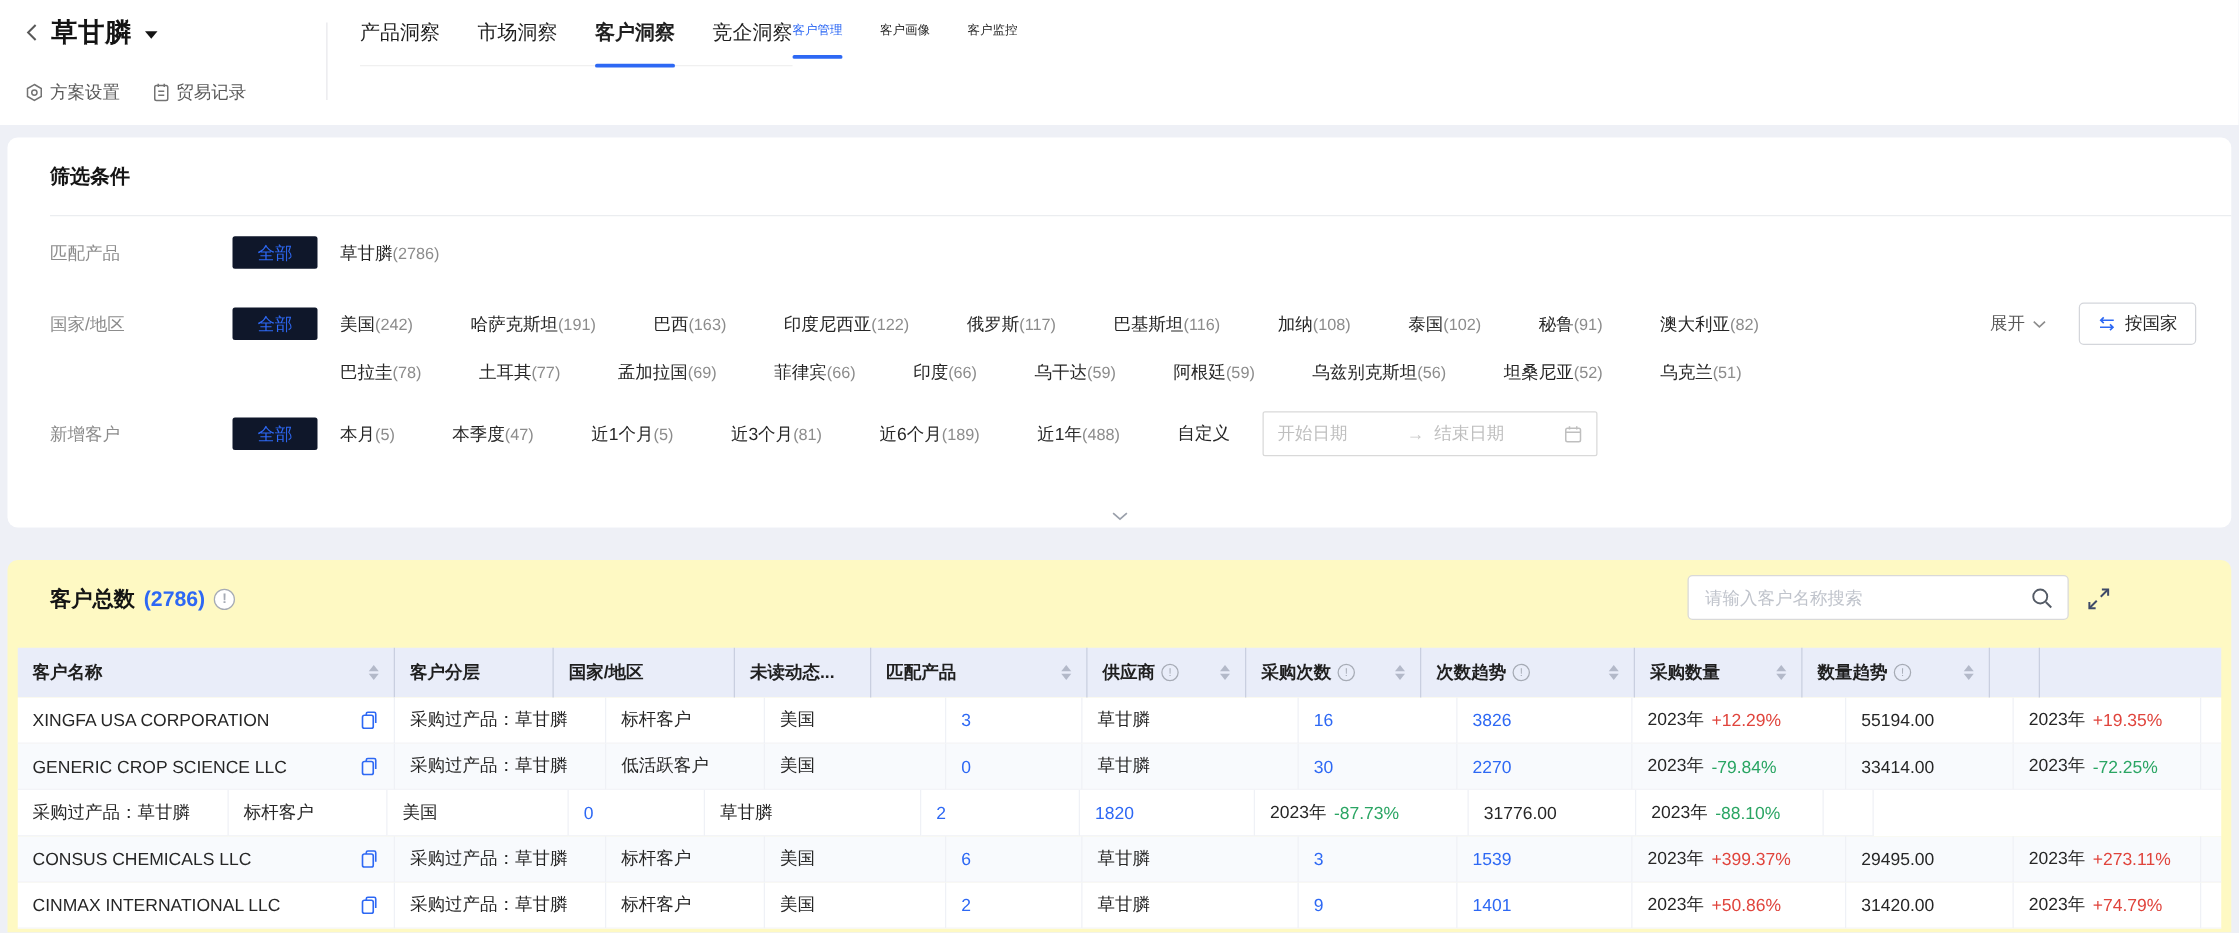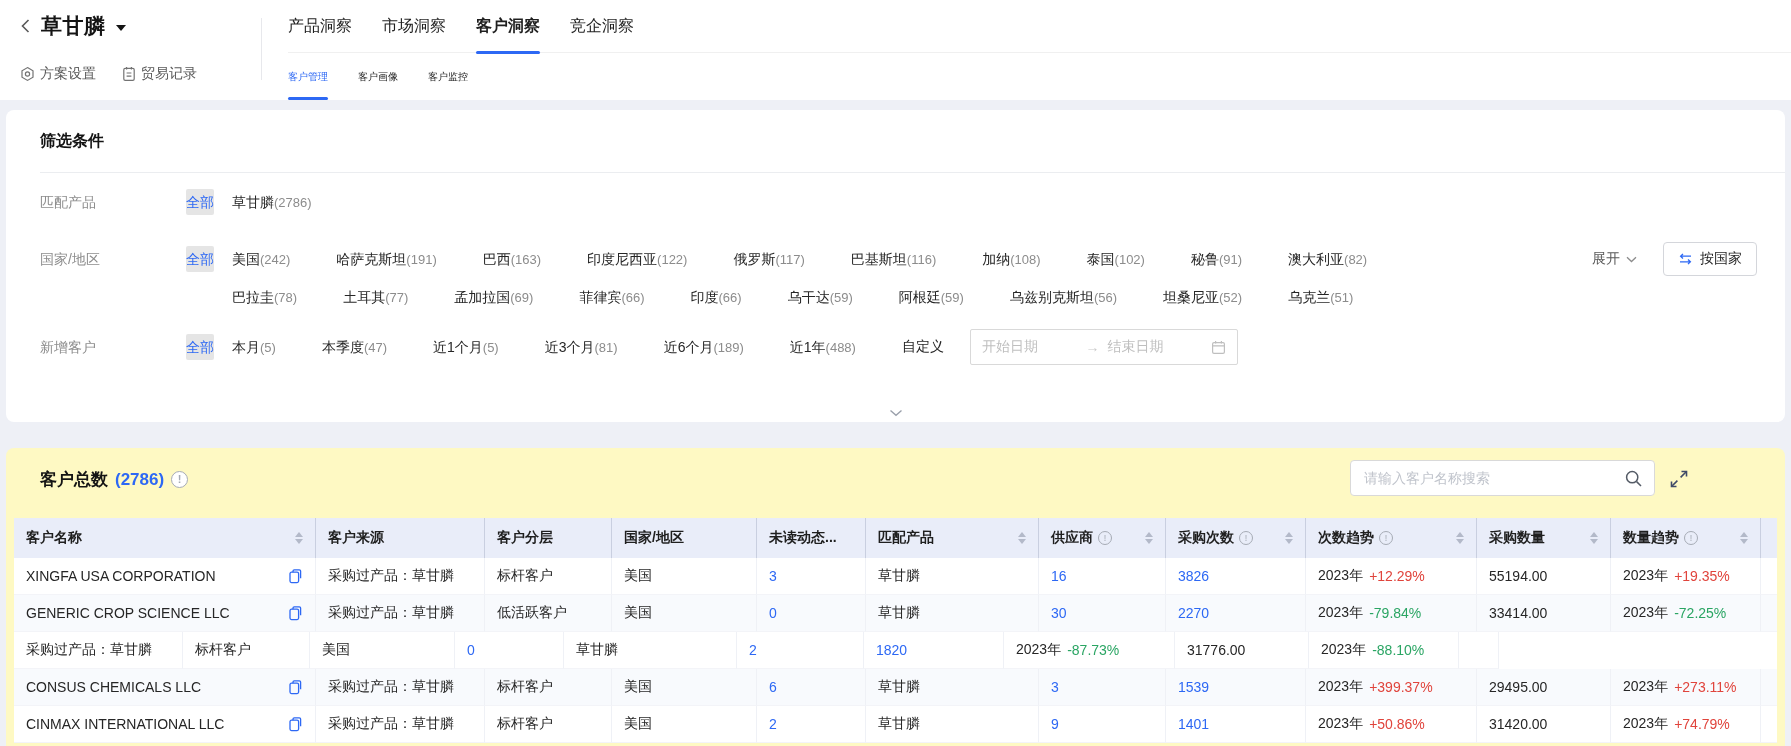--- a/index.html
+++ b/index.html
@@ -11,39 +11,39 @@
   svg{display:block}
   
   .header{position:absolute;left:0;top:0;width:100%;height:100px;background:#fff;display:flex;box-sizing:border-box}
   .header-left{width:261px;flex:none;padding-left:20px;box-sizing:border-box}
   .hl-row1{height:52px;display:flex;align-items:center;gap:10px}
   .page-title{font-size:21px;font-weight:700;color:#141414;letter-spacing:.5px}
   .caret-down{width:0;height:0;border-left:5px solid transparent;border-right:5px solid transparent;border-top:6px solid #141414;margin-top:3px}
   .hl-row2{height:44px;display:flex;align-items:center;gap:26px;color:#595959;font-size:14px}
   .action{display:flex;align-items:center;gap:5px;cursor:pointer}
   .vdiv{width:1px;background:#e7e8ec;height:62px;margin-top:18px;flex:none}
-  .header-right{flex:1;padding-left:26px;display:flex;flex-direction:column;min-width:0}
+  .header-right{flex:1;padding-left:26px;display:flex;flex-direction:row;min-width:0}
   .main-tabs{height:52px;display:flex;gap:30px;border-bottom:1px solid #f0f0f0}
   .main-tab{position:relative;display:flex;align-items:center;font-size:16px;color:#1f1f1f;font-weight:500;cursor:pointer;white-space:nowrap}
   .main-tab.active{font-weight:700}
   .main-tab.active::after{content:"";position:absolute;left:0;right:0;bottom:-2px;height:3px;background:#2d68f4;border-radius:2px}
   .sub-tabs{height:47px;display:flex;gap:30px}
   .sub-tab{position:relative;display:flex;align-items:center;font-size:10px;color:#262626;cursor:pointer;white-space:nowrap}
   .sub-tab.active{color:#2d68f4}
   .sub-tab.active::after{content:"";position:absolute;left:0;right:0;bottom:0;height:3px;background:#2d68f4;border-radius:2px}
   
   .filter-card{position:absolute;left:6px;right:6px;top:110px;height:312px;background:#fff;border-radius:8px}
   .filter-title{height:62px;display:flex;align-items:center;padding-left:34px;font-size:16px;font-weight:700;color:#141414}
   .filter-divider{height:1px;background:#ebedf0;margin-left:34px}
   .filter-row{display:flex;align-items:flex-start;padding-left:34px;position:relative}
   .row-product{margin-top:16px}
   .row-country{margin-top:30px}
   .row-newcust{margin-top:18px;align-items:center}
   .flabel{width:146px;flex:none;color:#8c8c8c;font-size:14px;line-height:26px}
-  .chip{flex:none;background:#e5e5e5;color:#2d68f4;font-size:14px;line-height:26px;padding:0 0;border-radius:2px;margin-right:18px;cursor:pointer}
+  .chip{flex:none;background:#0f172a;color:#2d68f4;font-size:14px;line-height:26px;padding:0 20px;border-radius:2px;margin-right:18px;cursor:pointer}
   .opts{display:flex;align-items:center;column-gap:46px}
   .opts-lines{display:flex;flex-direction:column;gap:11px}
   .opt{font-size:14px;line-height:26px;color:#262626;cursor:pointer;white-space:nowrap}
   .opt-cnt{color:#8c8c8c;font-size:13px}
   .row-right{position:absolute;right:28px;top:-4px;height:34px;display:flex;align-items:center;gap:26px}
   .expand-link{display:flex;align-items:center;gap:6px;color:#595959;font-size:14px;cursor:pointer}
   .btn-country{display:flex;align-items:center;gap:7px;border:1px solid #d4d6db;border-radius:4px;height:34px;padding:0 14px;font-size:14px;color:#262626;background:#fff;cursor:pointer;box-sizing:border-box}
   .custom-link{font-size:14px;color:#262626;cursor:pointer;margin-right:26px;white-space:nowrap}
   .date-range{display:flex;align-items:center;width:268px;height:36px;border:1px solid #d9d9d9;border-radius:2px;padding:0 11px;color:#bfbfbf;font-size:14px;gap:8px;background:#fff;box-sizing:border-box}
   .dr-field{flex:1;white-space:nowrap}
@@ -324,24 +324,20 @@
   <div class="tbl">
     <div class="thead">
         <div class="th" style="width: 302px;">
     <span>客户名称</span>
 
     <span class="sort">
             <i class="s-up"></i>
             <i class="s-down"></i>
           </span>
   </div>
-        <div class="th" style="width: 169px;">
-    <span>客户来源</span>
-
-  </div>
         <div class="th" style="width: 127px;">
     <span>客户分层</span>
 
   </div>
         <div class="th" style="width: 145px;">
     <span>国家/地区</span>
 
   </div>
         <div class="th" style="width: 109px;">
     <span>未读动态...</span>

